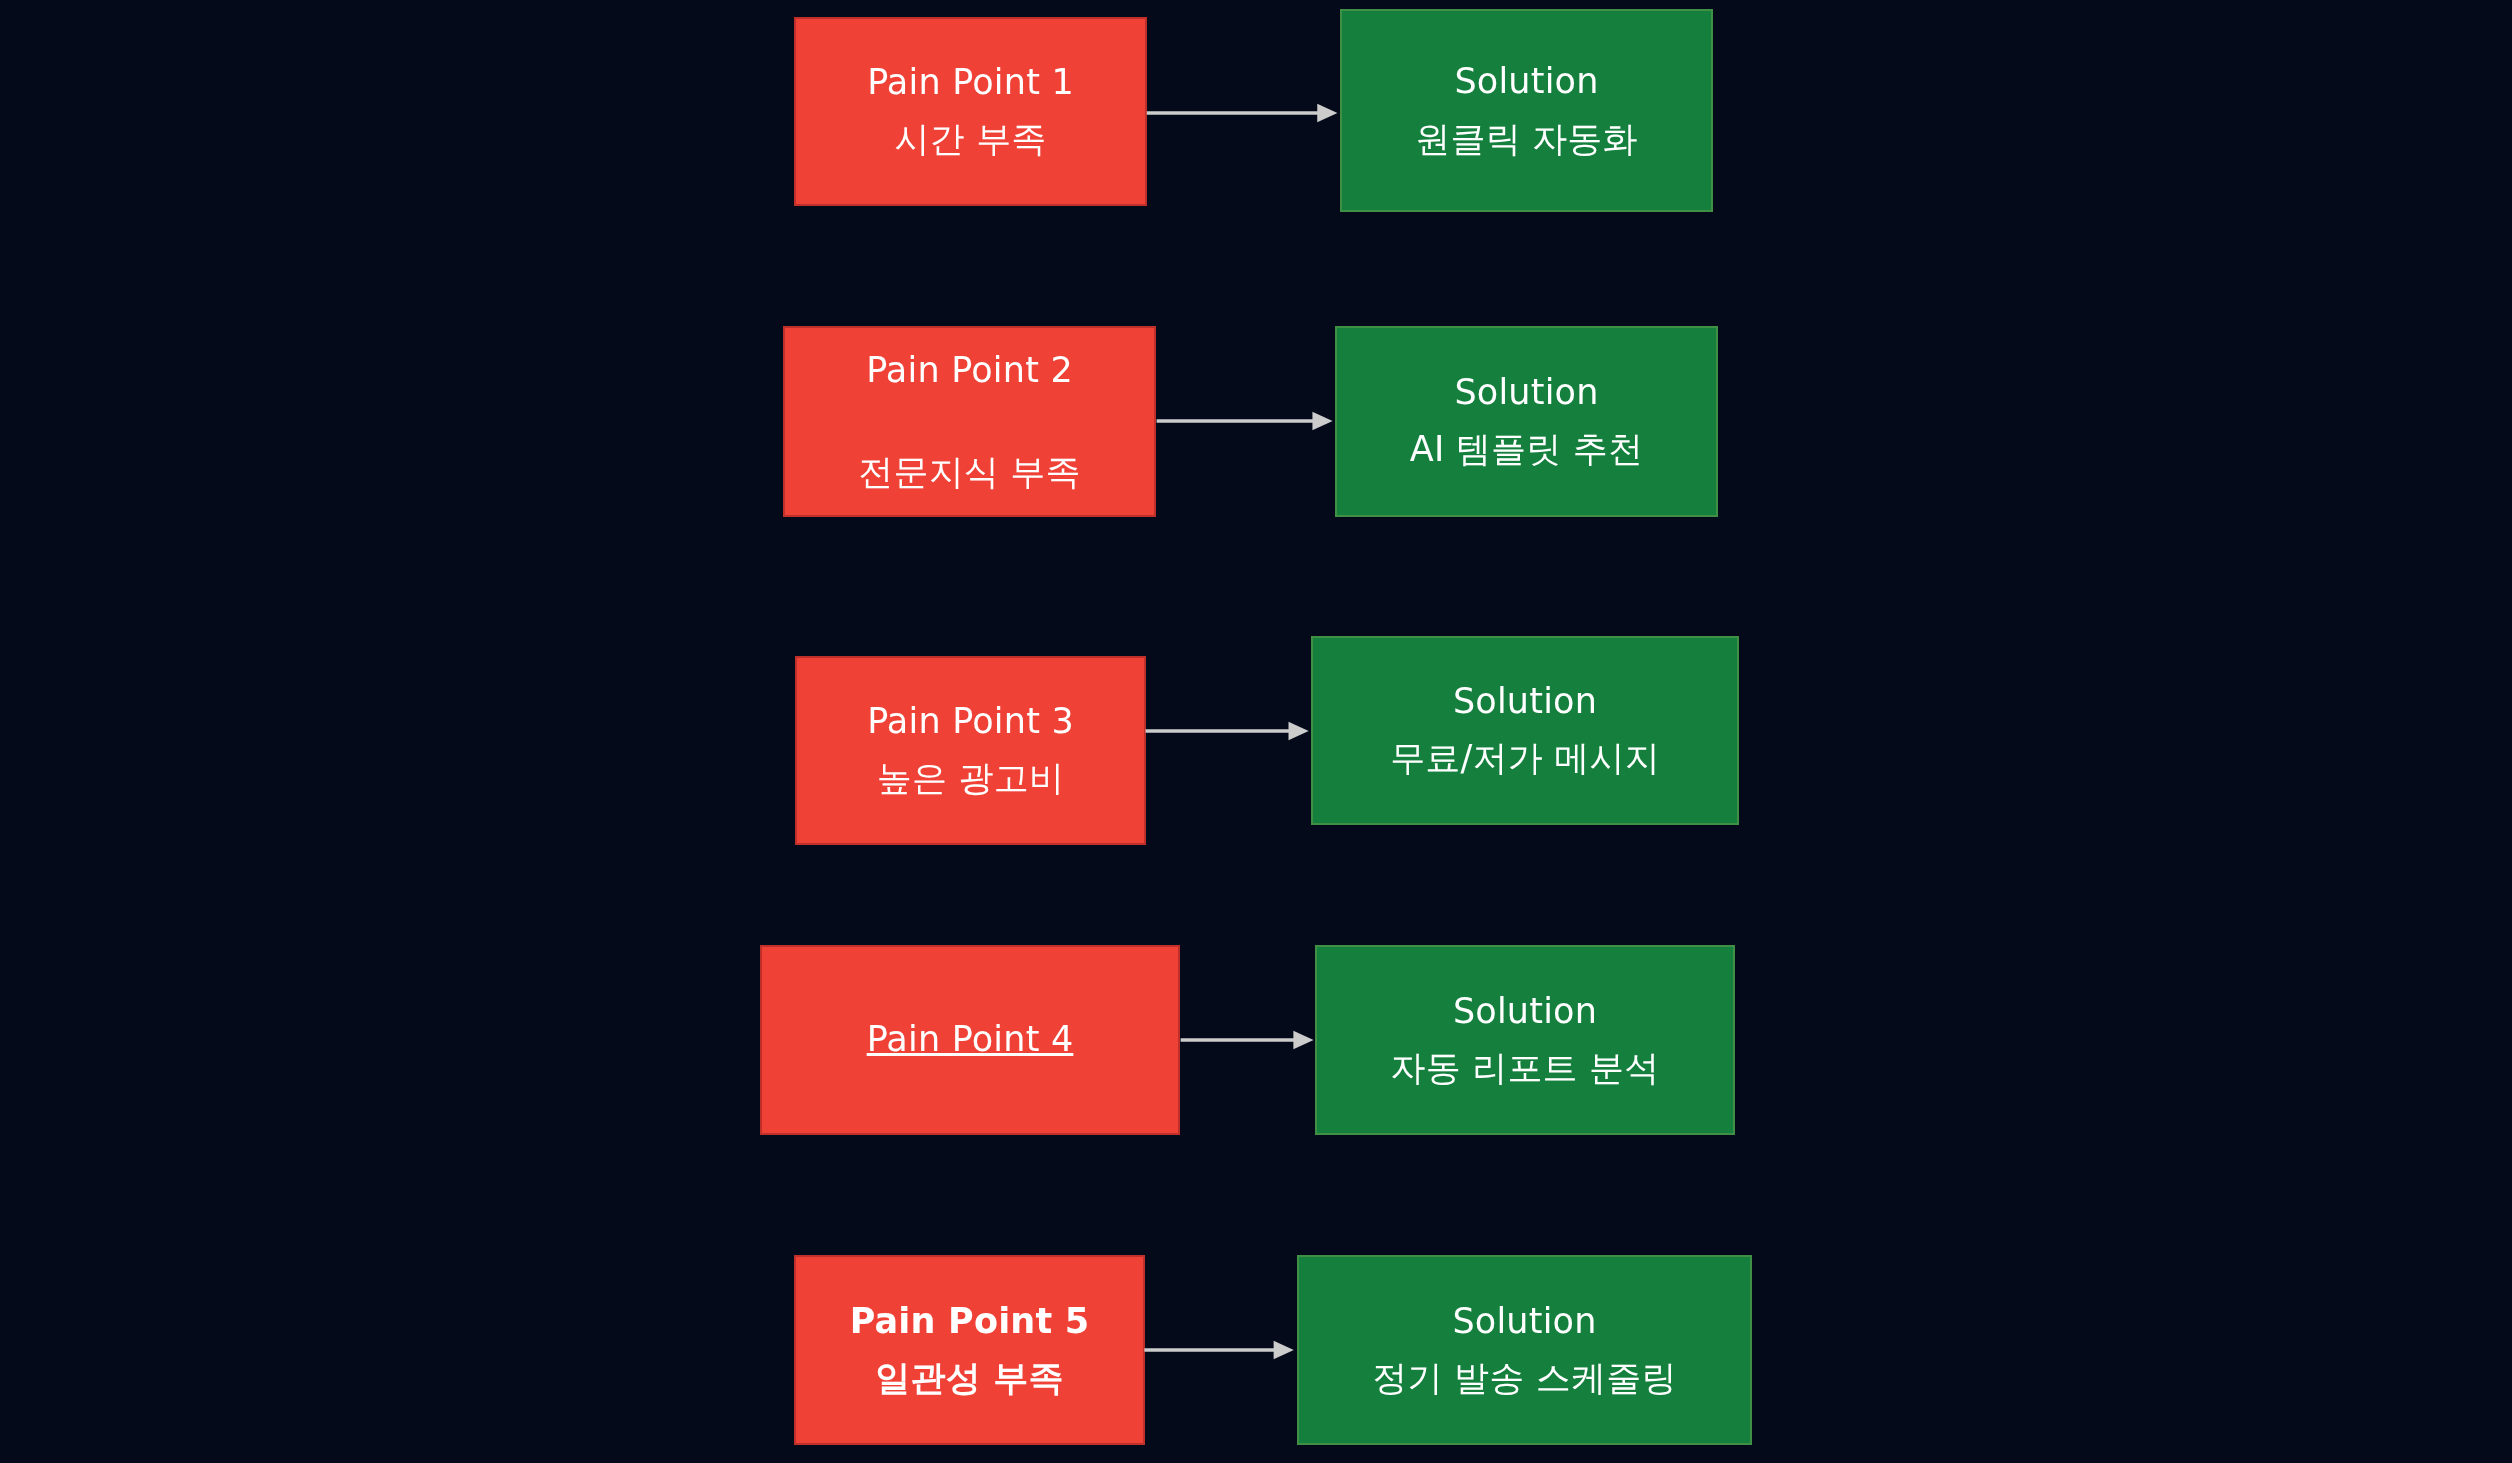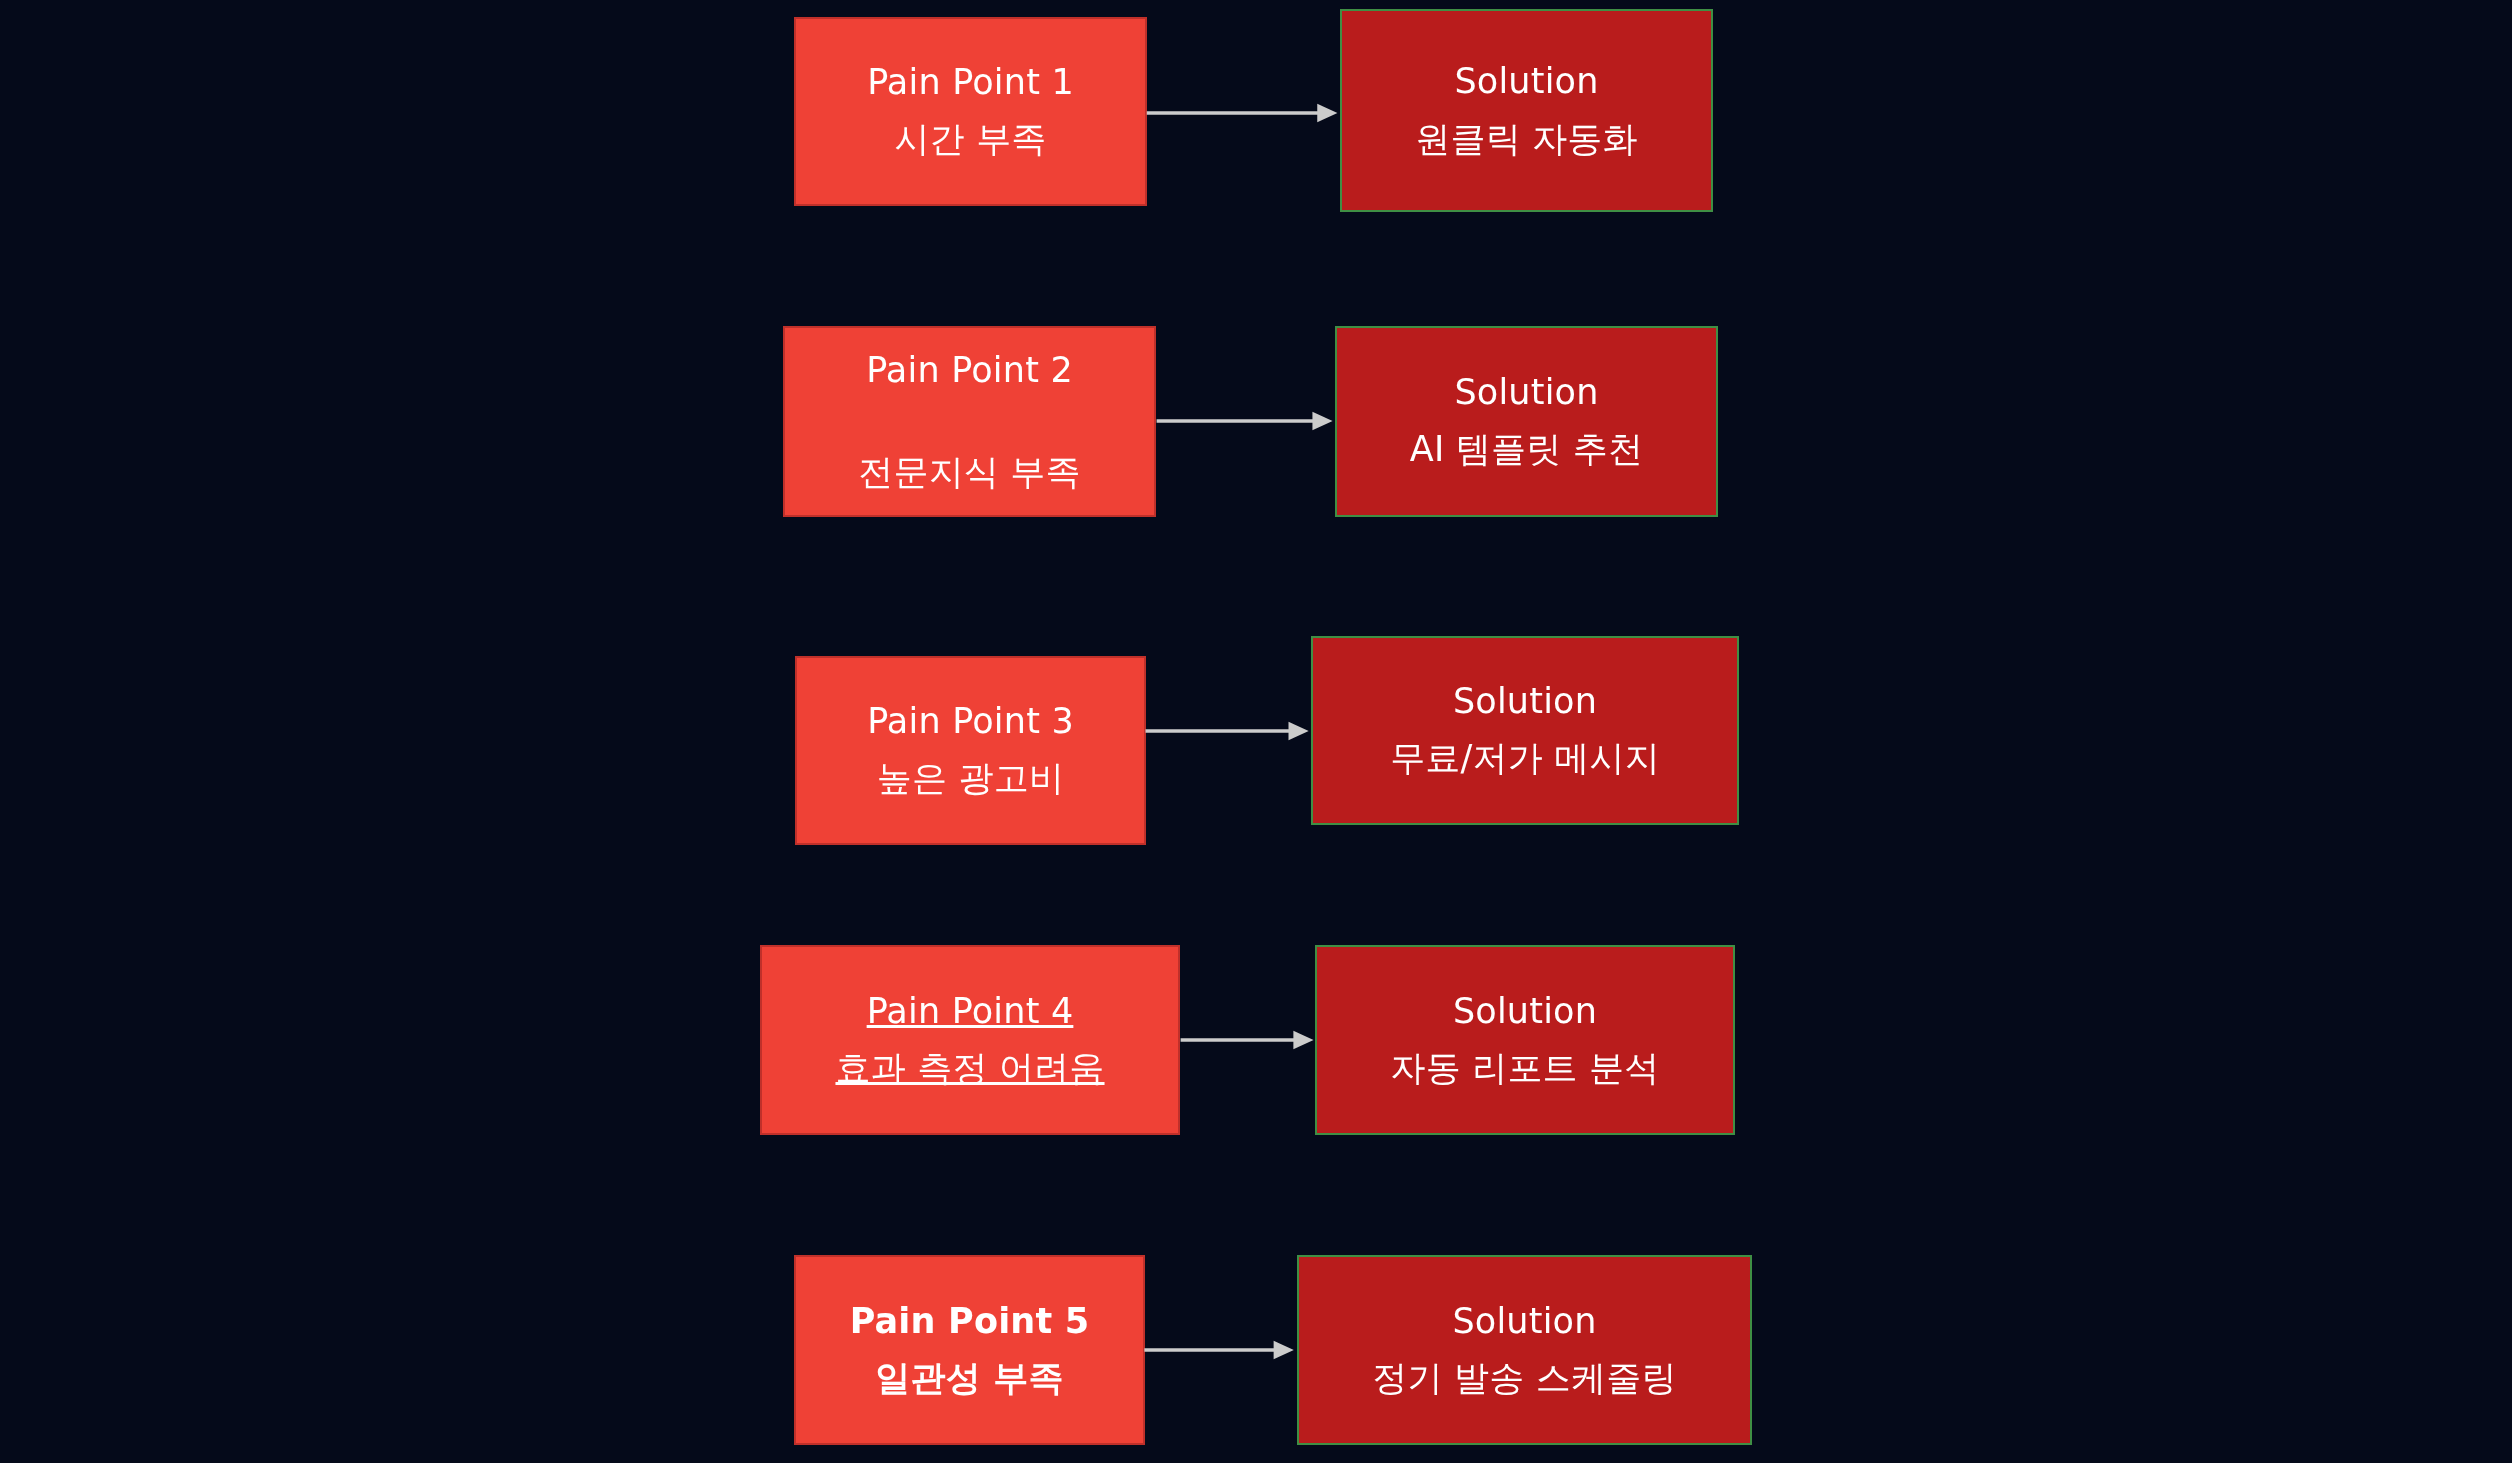--- a/index.html
+++ b/index.html
@@ -32,21 +32,21 @@
     user-select: none;
   }
   .node .ln { display: block; white-space: nowrap; }
   .node .ln2 { margin-top: 1.8px; }
 
   .node.pain {
     background: #ef4136;
     border: 2.8px solid #c0302a;
   }
   .node.solution {
-    background: #b91c1c;
+    background: #15803d;
     border: 2.8px solid #3f8f44;
   }
 
   .edge {
     position: absolute;
     height: 22px;
     pointer-events: none;
   }
   .edge svg { display: block; overflow: visible; }
 </style>
@@ -101,21 +101,20 @@
     </svg>
   </div>
 
   <div class="node solution" style="left:1311px; top:636px; width:428px; height:189px;">
     <span class="ln">Solution</span>
     <span class="ln ln2">무료/저가 메시지</span>
   </div>
 
   <div class="node pain" style="left:760px; top:945px; width:420px; height:190px;text-decoration:underline;">
     <span class="ln">Pain Point 4</span>
-    <span class="ln ln2">효과 측정 어려움</span>
   </div>
 
   <div class="edge" style="left:1180px; top:1029px; width:136px;">
     <svg width="136" height="22" viewBox="0 0 147 24">
       <line x1="0" y1="12" x2="125" y2="12" stroke="#cccccc" stroke-width="4"></line>
       <polygon points="123,2 145,12 123,22" fill="#cccccc"></polygon>
     </svg>
   </div>
 
   <div class="node solution" style="left:1315px; top:945px; width:420px; height:190px;">

